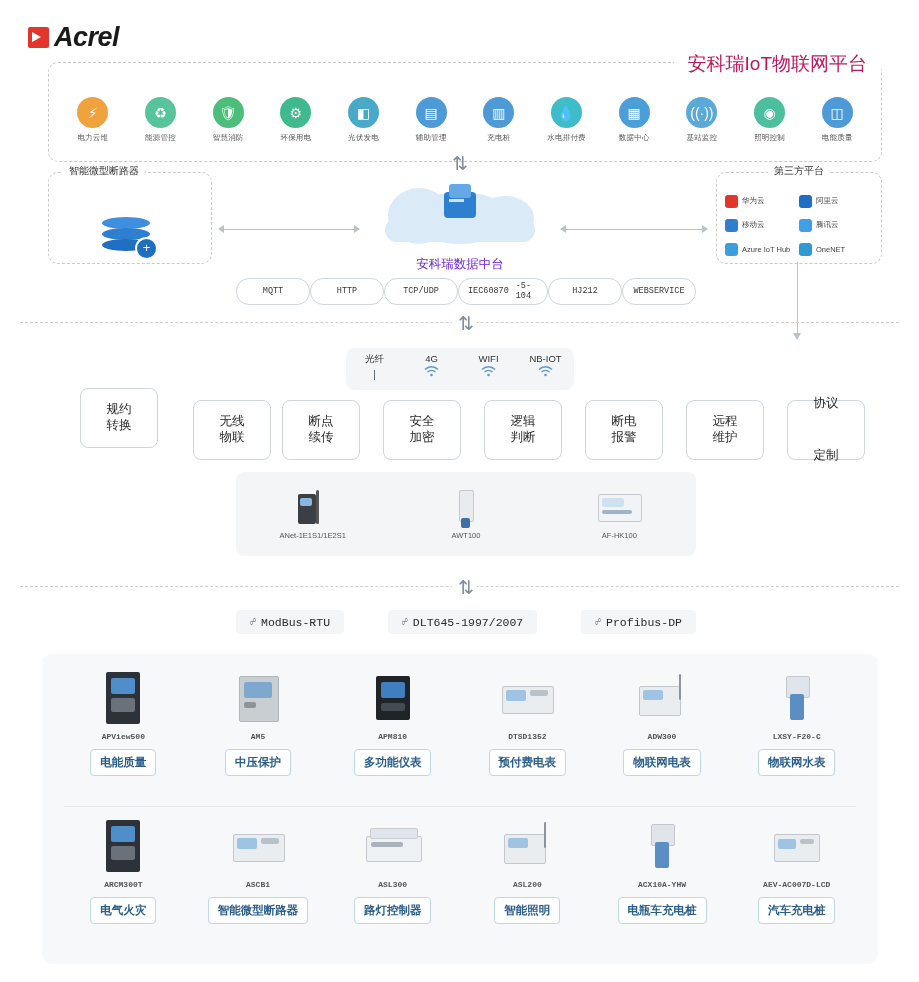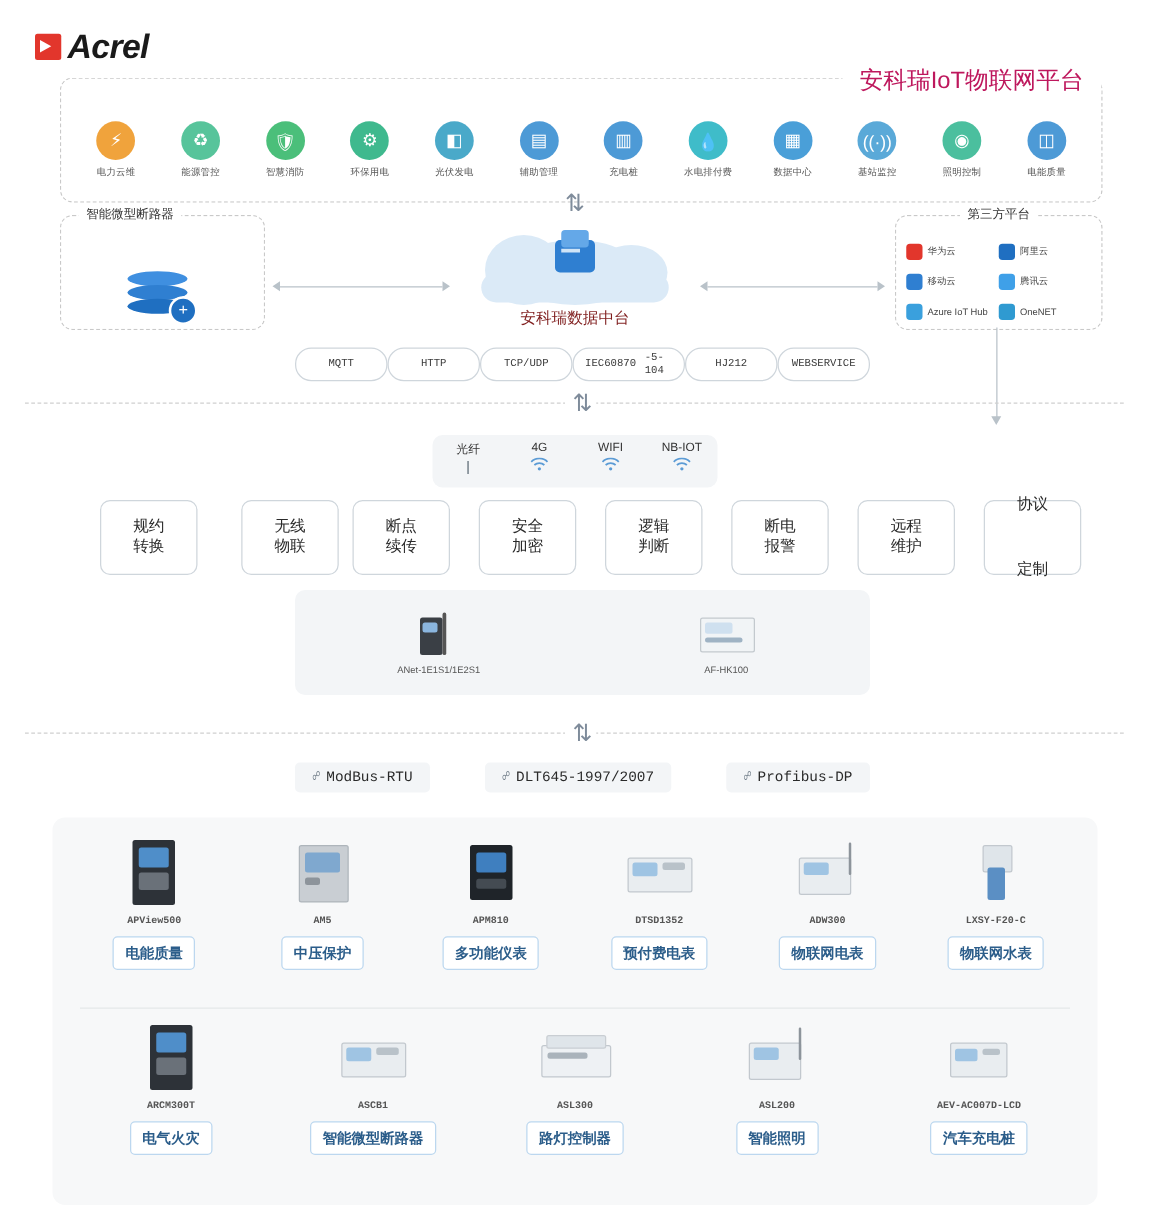--- a/index.html
+++ b/index.html
@@ -50,21 +50,21 @@
   .cloud{position:relative;width:168px;height:62px;margin:0 auto;}
   .cloud .c{position:absolute;background:#dbeaf7;border-radius:50%;}
   .cloud .c1{width:104px;height:52px;left:32px;top:10px;}
   .cloud .c2{width:62px;height:56px;left:12px;top:6px;}
   .cloud .c3{width:58px;height:44px;left:100px;top:14px;}
   .cloud .c4{width:150px;height:24px;left:9px;top:36px;border-radius:14px;}
   .cube{position:absolute;left:50%;top:2px;transform:translateX(-50%);width:40px;height:38px;}
   .cube .b{position:absolute;left:4px;top:8px;width:32px;height:26px;background:#2f7fd1;border-radius:4px;}
   .cube .t{position:absolute;left:9px;top:0px;width:22px;height:14px;background:#64a8e8;border-radius:3px;}
   .cube .w{position:absolute;left:9px;top:15px;width:15px;height:3px;background:#cfe4f7;}
-  #cloud-label{font-size:12.5px;color:#7f1d1d;margin-top:2px;}
+  #cloud-label{font-size:12.5px;color:#6d28d9;margin-top:12px;}
 
   #third-party{left:716px;top:172px;width:164px;height:90px;}
   #third-party .cap{position:absolute;left:50%;transform:translateX(-50%);top:-9px;background:#fff;padding:0 6px;font-size:10px;color:#333;}
   .logos{position:absolute;left:8px;right:8px;top:16px;display:flex;flex-wrap:wrap;}
   .logo{width:50%;height:24px;display:flex;align-items:center;gap:4px;font-size:7.5px;color:#444;}
   .logo .g{width:13px;height:13px;border-radius:3px;display:inline-block;}
 
   
   .pills{position:absolute;left:236px;top:278px;width:460px;display:flex;justify-content:space-between;}
   .pill{border:1px solid #cfd6dc;border-radius:13px;background:#fff;height:25px;min-width:54px;padding:0 9px;display:flex;align-items:center;justify-content:center;font-size:8.5px;color:#3a3a3a;font-family:"Liberation Mono","DejaVu Sans Mono",monospace;text-align:center;line-height:1.1;}
@@ -289,21 +289,21 @@
       <div class="t">NB-IOT</div>
       <div class="s"><svg width="15" height="11" viewBox="0 0 15 11">
           <path d="M1 3.5 A9 9 0 0 1 14 3.5" stroke="#5b9bd5" stroke-width="1.4" fill="none"></path>
           <path d="M3.5 6 A6 6 0 0 1 11.5 6" stroke="#5b9bd5" stroke-width="1.4" fill="none"></path>
           <circle cx="7.5" cy="9" r="1.3" fill="#5b9bd5"></circle>
         </svg></div>
     </div>
   </div>
 
 <div id="features">
-    <div class="fbox" style="left: 80px; top: 400px; text-align: right;">
+    <div class="fbox" style="left: 80px; top: 388px; text-align: right;">
       <span>规约</span>
       <span>转换</span>
     </div>
     <div class="fbox" style="left: 181px; top: 400px; margin-left: 12px;">
       <span>无线</span>
       <span>物联</span>
     </div>
     <div class="fbox" style="left: 282px; top: 400px;">
       <span>断点</span>
       <span>续传</span>
@@ -334,20 +334,27 @@
     <div class="dev">
       <div class="ph">
         <div class="bx" style="left:10px;top:6px;width:18px;height:30px;background:#3a3f45"></div>
         <div class="bx" style="left:28px;top:2px;width:3px;height:34px;background:#555"></div>
         <div class="bx" style="left:12px;top:10px;width:12px;height:8px;background:#8bb6df"></div>
       </div>
       <div class="cap">ANet-1E1S1/1E2S1</div>
     </div>
     <div class="dev">
       <div class="ph">
+        <div class="bx" style="left:18px;top:2px;width:13px;height:30px;background:#e8ecef;border:1px solid #c3c9ce"></div>
+        <div class="bx" style="left:20px;top:30px;width:9px;height:10px;background:#3f6fa8"></div>
+      </div>
+      <div class="cap">AWT100</div>
+    </div>
+    <div class="dev">
+      <div class="ph">
         <div class="bx" style="left:4px;top:6px;width:42px;height:26px;background:#f1f4f6;border:1px solid #c3c9ce"></div>
         <div class="bx" style="left:8px;top:10px;width:22px;height:9px;background:#cfe0ef"></div>
         <div class="bx" style="left:8px;top:22px;width:30px;height:4px;background:#9fb3c4"></div>
       </div>
       <div class="cap">AF-HK100</div>
     </div>
   </div>
 
 <div style="position:absolute;left:20px;top:586px;width:879px;border-top:1px dashed #cfcfcf;"></div>
 <div class="updown" style="left:452px;top:576px;background:#fff;padding:0 6px;">⇅</div>
@@ -456,20 +463,28 @@
         <div class="pimg">
           <div class="bx" style="left:8px;top:16px;width:40px;height:28px;background:#e9edf0;border:1px solid #c2c8ce"></div>
           <div class="bx" style="left:12px;top:20px;width:20px;height:10px;background:#9fc4e3"></div>
           <div class="bx" style="left:48px;top:4px;width:2px;height:26px;background:#8d949b"></div>
         </div>
         <div class="pname">ASL200</div>
         <div class="ptag">智能照明</div>
       </div>
       <div class="pcell">
         <div class="pimg">
+          <div class="bx" style="left:20px;top:6px;width:22px;height:20px;background:#dfe5ea;border:1px solid #c2c8ce"></div>
+          <div class="bx" style="left:24px;top:24px;width:14px;height:26px;background:#5b8fc4"></div>
+        </div>
+        <div class="pname">ACX10A-YHW</div>
+        <div class="ptag">电瓶车充电桩</div>
+      </div>
+      <div class="pcell">
+        <div class="pimg">
           <div class="bx" style="left:8px;top:16px;width:44px;height:26px;background:#e9edf0;border:1px solid #c2c8ce"></div>
           <div class="bx" style="left:12px;top:21px;width:18px;height:10px;background:#9fc4e3"></div>
           <div class="bx" style="left:34px;top:21px;width:14px;height:5px;background:#b9c2c9"></div>
         </div>
         <div class="pname">AEV-AC007D-LCD</div>
         <div class="ptag">汽车充电桩</div>
       </div>
     </div>
 </div>
 

